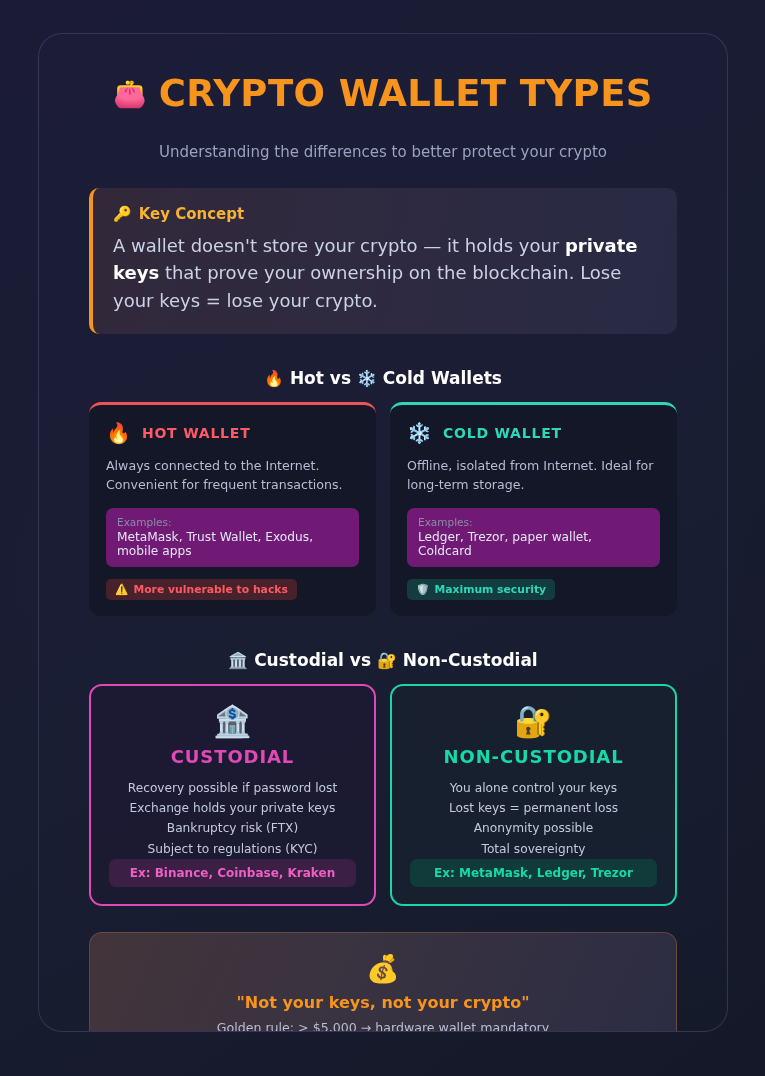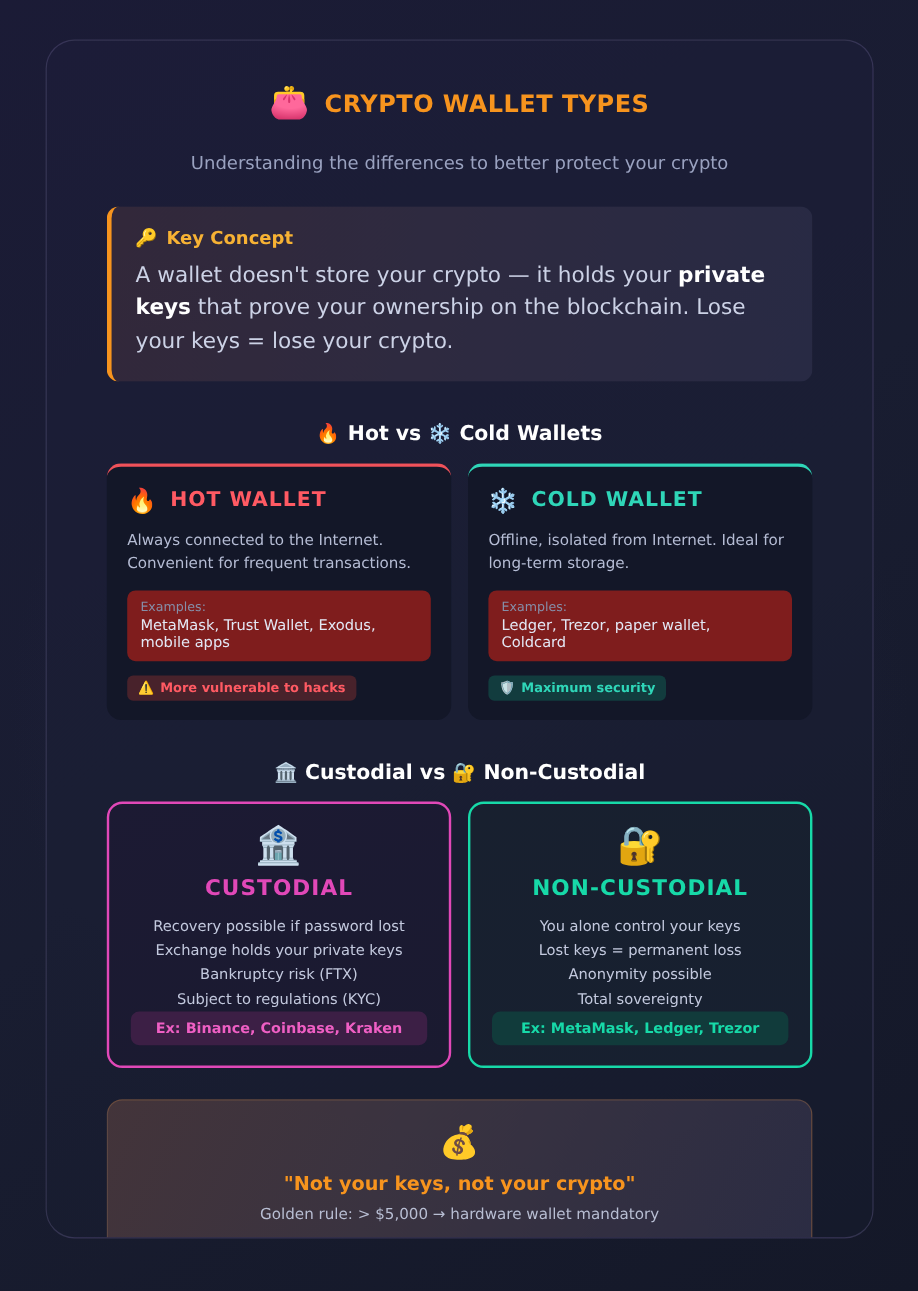--- a/index.html
+++ b/index.html
@@ -43,21 +43,21 @@
 
   
   .title-row {
     display: flex;
     align-items: center;
     justify-content: center;
     gap: 12px;
   }
   .title-emoji { font-size: 27px; line-height: 1; }
   .title-text {
-    font-size: 20px;
+    font-size: 37px;
     font-weight: bold;
     color: #f7941e;
     letter-spacing: 0.4px;
   }
   .subtitle {
     margin-top: 28px;
     text-align: center;
     font-size: 15px;
     color: #9aa2c0;
   }
@@ -115,37 +115,37 @@
   .hc-card.cold { border-top: 3px solid #2fd6b8; }
 
   .hc-title-row {
     display: flex;
     align-items: center;
     gap: 11px;
     margin-bottom: 14px;
   }
   .hc-emoji { font-size: 20px; line-height: 1; }
   .hc-title {
-    font-size: 17px;
+    font-size: 14px;
     font-weight: bold;
     letter-spacing: 0.8px;
     text-align: center;
   }
   .hot .hc-title { color: #ff5a63; }
   .cold .hc-title { color: #2fd6b8; }
 
   .hc-desc {
     font-size: 12.6px;
     line-height: 1.5;
     color: #b5bcd4;
     margin-bottom: 13px;
   }
 
   .examples-box {
-    background: #7f1d1d;
+    background: #701a75;
     border-radius: 7px;
     padding: 8px 11px 9px 11px;
     margin-bottom: 12px;
   }
   .examples-label {
     font-size: 10.5px;
     color: #868ea8;
     margin-bottom: 2px;
   }
   .examples-value {

